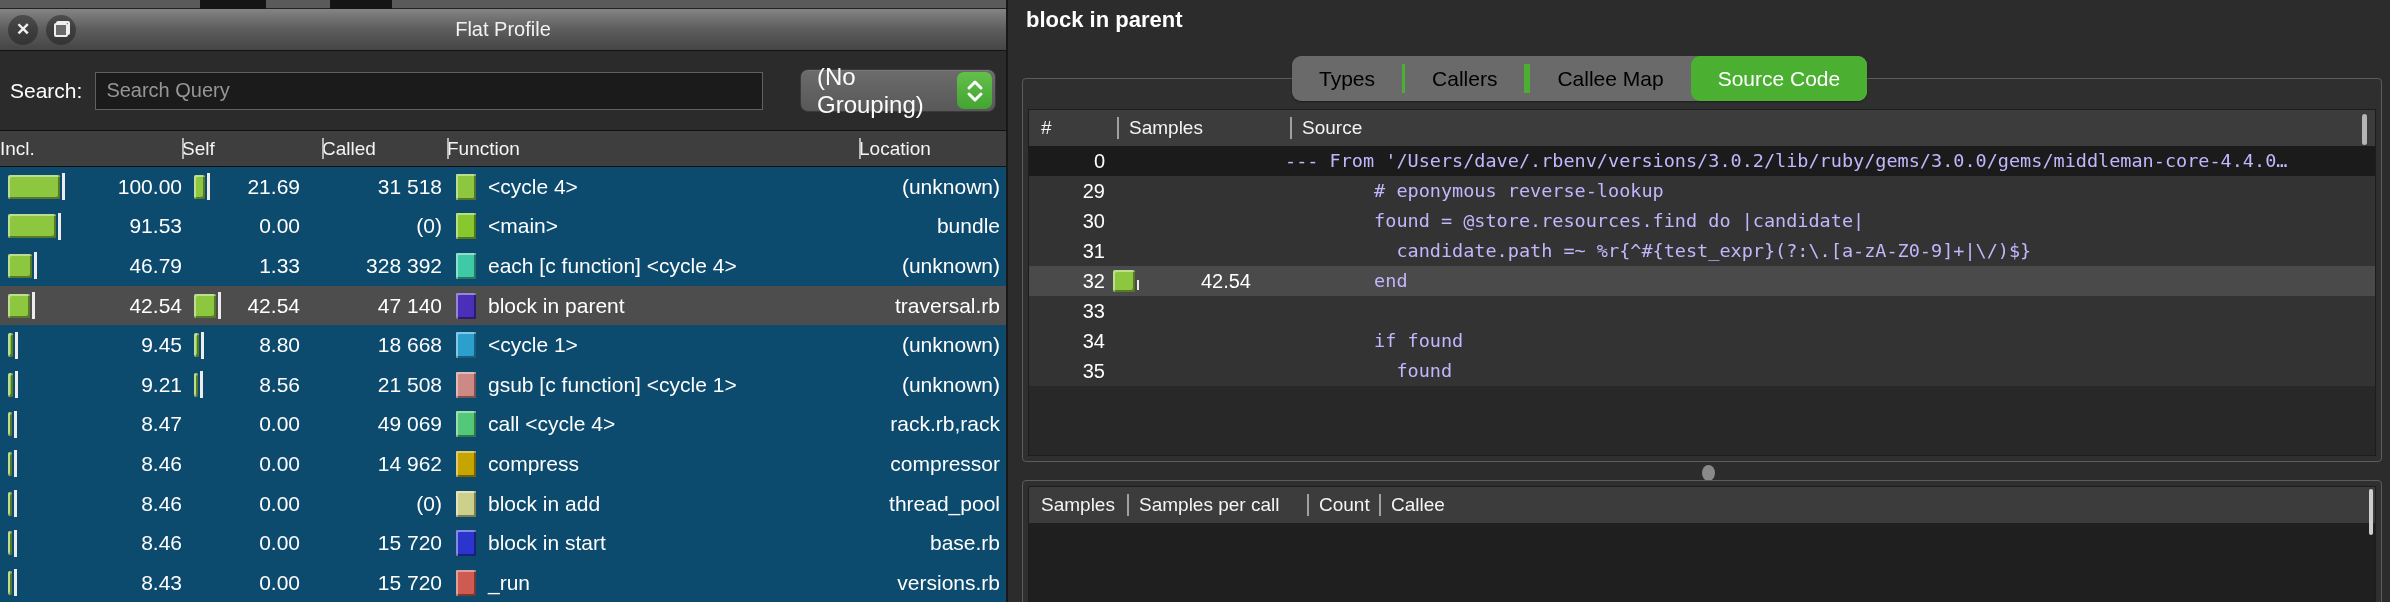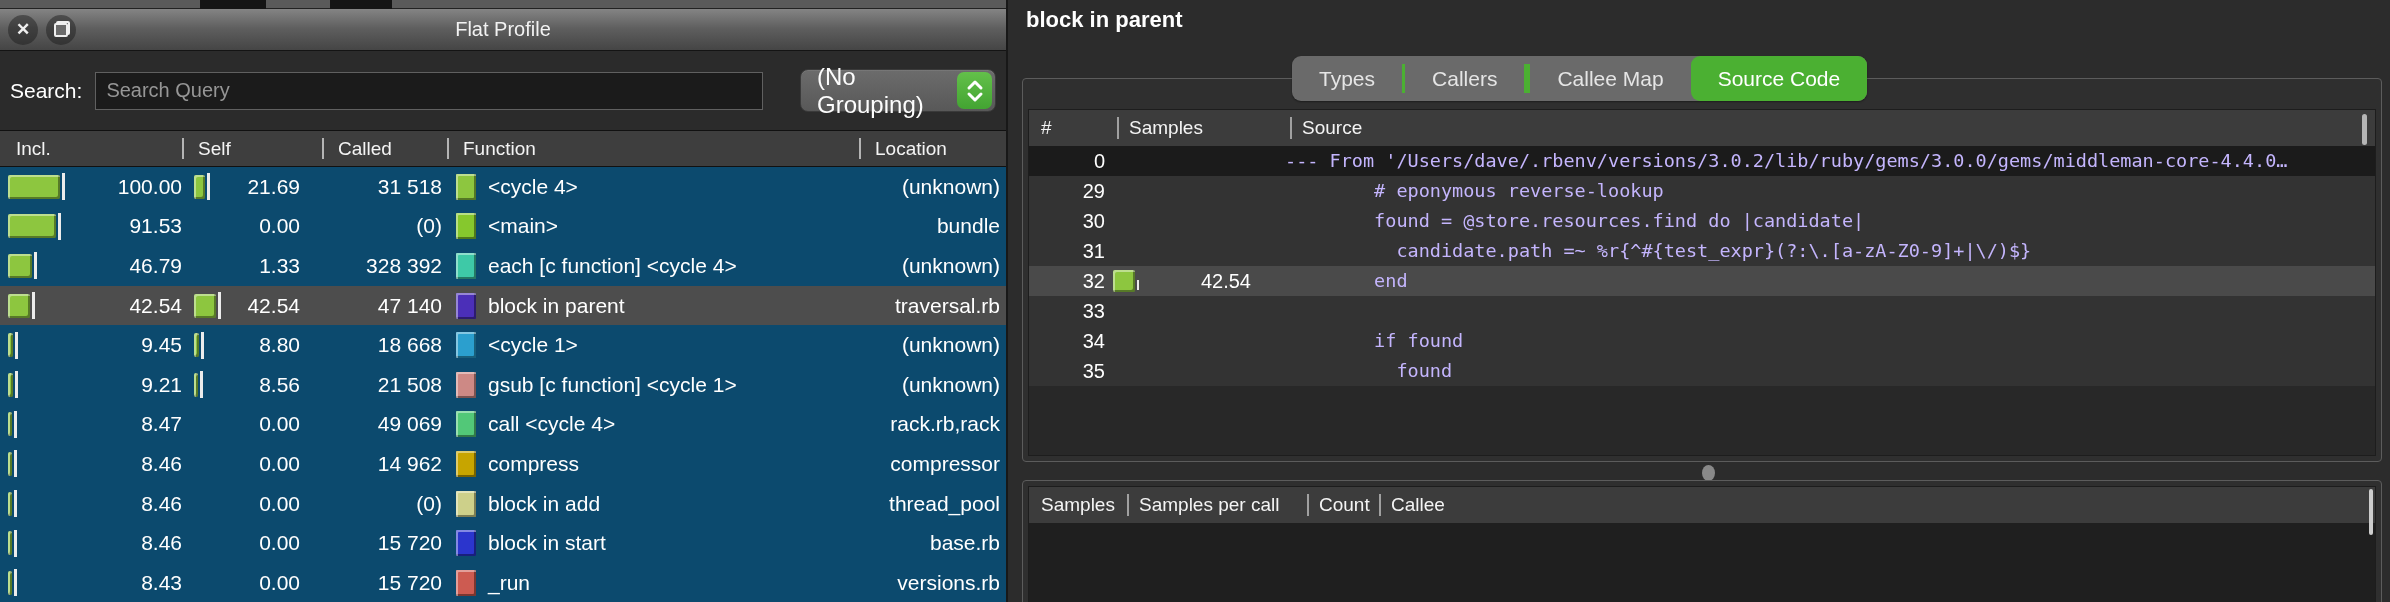--- a/index.html
+++ b/index.html
@@ -44,21 +44,21 @@
   .grouping-value { font-size:24px; color:#fdfdfd; flex:1; }
   .grouping-chevrons {
     width:35px; height:37px; margin-right:3px; border-radius:7px;
     background:linear-gradient(#63c04a, #43a432); display:flex; align-items:center; justify-content:center;
   }
 
   .lt-header {
     height:37px; background:#3e3e3e; border-top:1px solid #111; border-bottom:1px solid #111;
     display:flex; align-items:center; font-size:19px; color:#f4f4f4;
   }
-  .lt-hcell { position:relative; height:100%; display:flex; align-items:center; padding-left:16px;border-radius:8px; }
+  .lt-hcell { position:relative; height:100%; display:flex; align-items:center; padding-left:0;border-radius:8px; }
   .lt-hcell + .lt-hcell::before { content:''; position:absolute; left:0; top:7px; bottom:7px; width:2px; background:#c9c9c9; opacity:.85; }
   .hc-incl { width:182px; } .hc-self { width:140px; } .hc-called { width:125px;text-align:center; } .hc-fn { width:412px; } .hc-loc { flex:1; }
 
   .lt-body { background:#0c4a6e; height:436px; }
   .lt-row { display:flex; align-items:center; height:39.6px; font-size:21px; color:#fff; cursor:default; }
   .lt-row.selected { background:#4d4d4d; }
   .c-incl-bar { width:70px; padding-left:8px; display:flex; align-items:center; }
   .c-incl { width:112px; text-align:right; }
   .c-self-bar { width:30px; padding-left:12px; display:flex; align-items:center; }
   .c-self { width:88px; text-align:right; }
@@ -78,21 +78,21 @@
 
   
   .right-panel { position:absolute; left:1016px; top:0; right:0; bottom:0; background:#2c2c2c; }
   .rp-title { position:absolute; left:10px; top:7px; font-size:22px; font-weight:bold; color:#fff; }
 
   .tabbar {
     position:absolute; left:276px; top:56px; height:45px; z-index:3;
     display:flex; align-items:stretch; background:#6a6a6a; border-radius:9px;
     box-shadow:0 1px 2px rgba(0,0,0,.4);
   }
-  .tab { display:flex; align-items:center; padding:0 27px; font-size:21px; color:#e5e5e5; cursor:pointer; white-space:nowrap; }
+  .tab { display:flex; align-items:center; padding:0 27px; font-size:21px; color:#000000; cursor:pointer; white-space:nowrap; }
   .tab.active { background:#4bb032; border-radius:9px; color:#fff;text-align:center; }
   .tab-sep { width:3px; margin:8px 0; background:#4bb032; }
 
   .source-box {
     position:absolute; left:6px; right:8px; top:78px; height:384px;
     border:1px solid #5c5c5c; border-radius:4px; background:#2f2f2f; z-index:1;
   }
   .src-table { position:absolute; left:5px; right:5px; top:30px; bottom:5px; background:#282828; border:1px solid #1d1d1d; overflow:hidden; }
   .src-header { height:36px; background:#3c3c3c; display:flex; align-items:center; font-size:19px; color:#f4f4f4; }
   .src-hcell { position:relative; height:100%; display:flex; align-items:center; padding-left:12px; }

